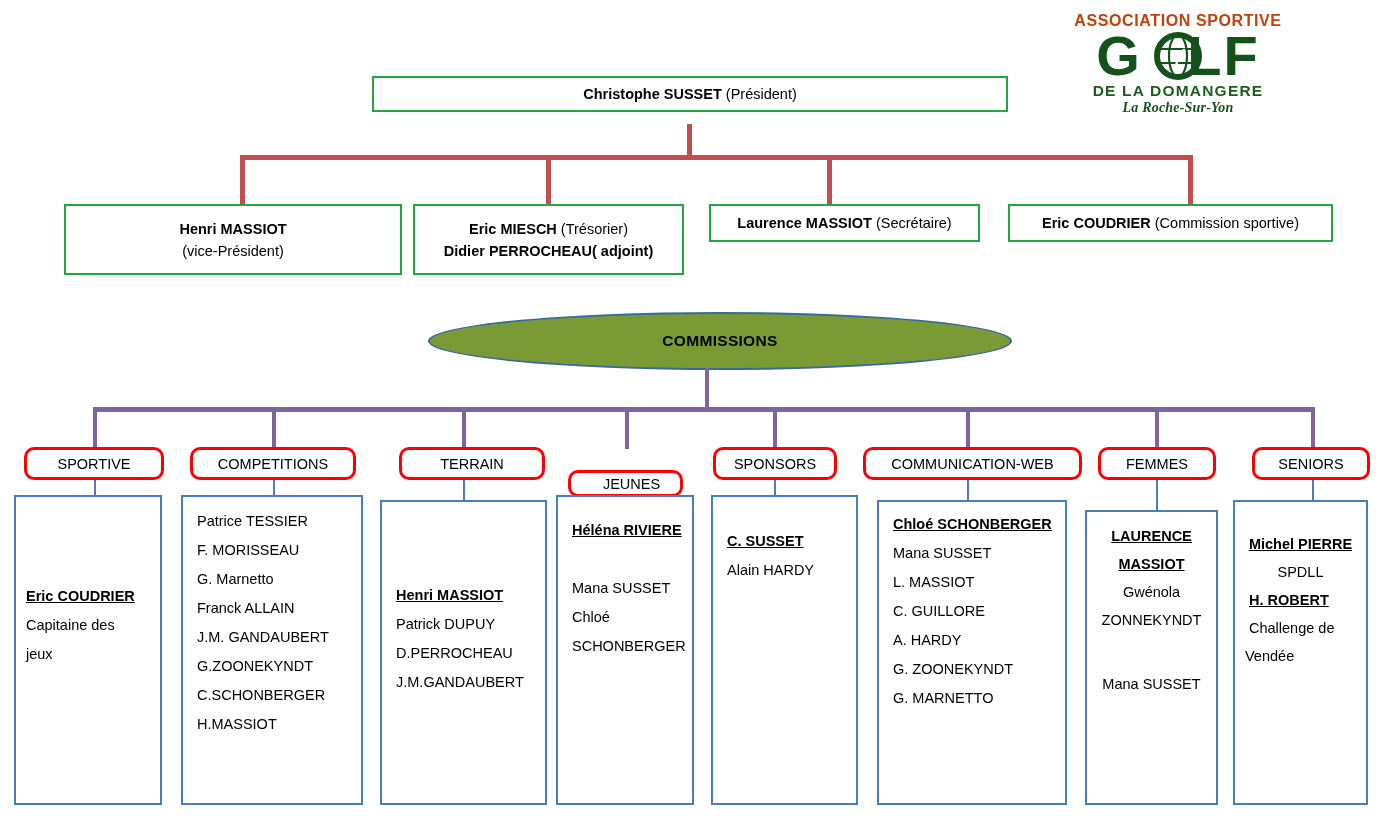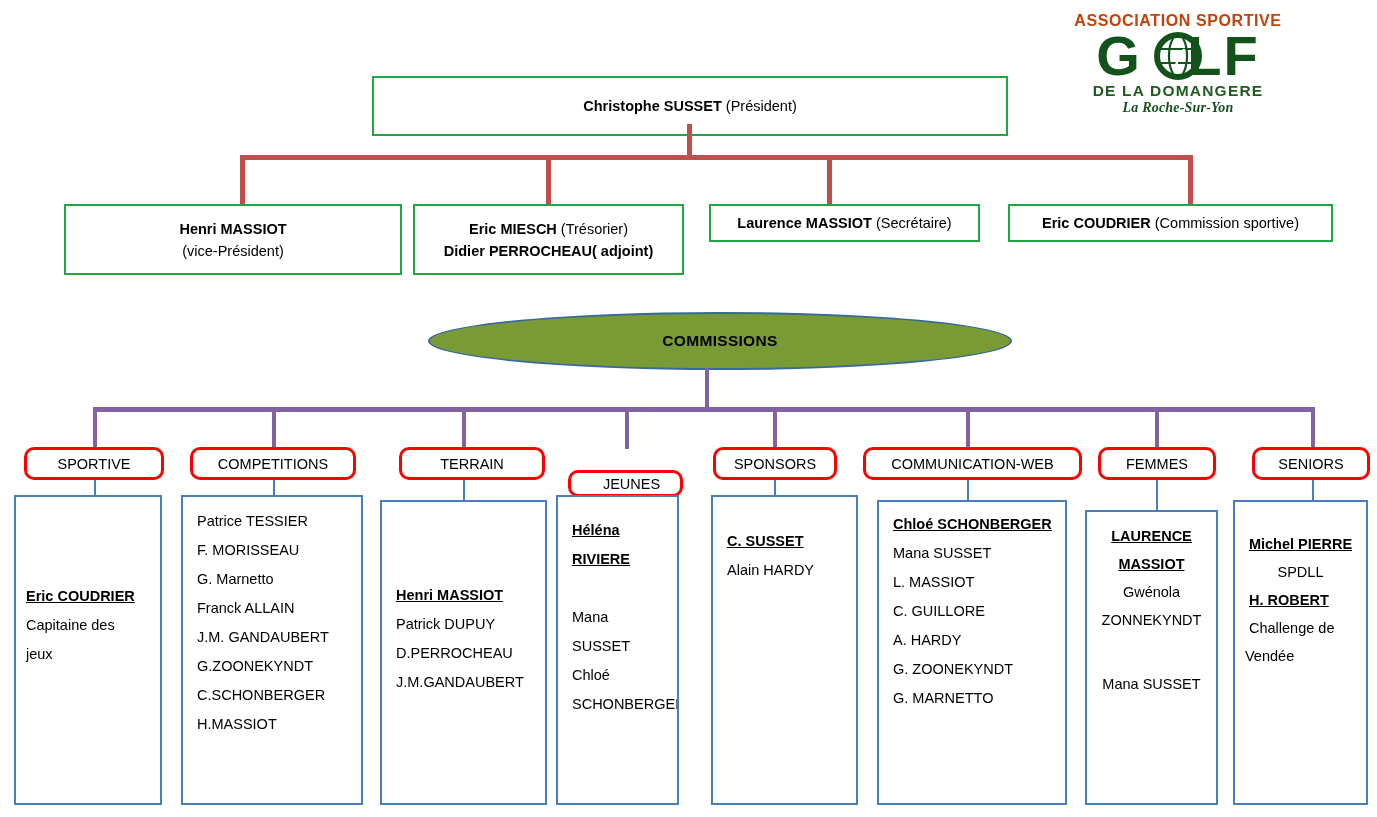--- a/index.html
+++ b/index.html
@@ -109,21 +109,21 @@
         <circle cx="24" cy="24" r="21" fill="none" stroke="#14521b" stroke-width="6"></circle>
         <ellipse cx="24" cy="24" rx="9" ry="21" fill="none" stroke="#14521b" stroke-width="2.2"></ellipse>
         <path d="M4 17 H44 M4 31 H44" stroke="#14521b" stroke-width="2.2" fill="none"></path>
         <path d="M22 34 l3 -12 l5 -4" stroke="#ffffff" stroke-width="2.4" fill="none" stroke-linecap="round"></path>
       </svg>
     </div>
     <div class="logo-bot">DE LA DOMANGERE</div>
     <div class="logo-sub">La Roche-Sur-Yon</div>
   </div>
 
-  <div class="greenbox abs" style="left:372px;top:76px;width:636px;height:60px;">
+  <div class="greenbox abs" style="left:372px;top:76px;width:636px;height:36px;">
     <div class="ln">
       <b>Christophe SUSSET</b><span> (Président)</span>
     </div>
   </div>
 
   <div class="conn" style="left:687px;top:124px;width:5px;height:34px;"></div>
   <div class="conn" style="left:240px;top:155px;width:953px;height:5px;"></div>
   <div class="conn" style="left:240px;top:155px;width:5px;height:50px;"></div>
   <div class="conn" style="left:546px;top:155px;width:5px;height:50px;"></div>
   <div class="conn" style="left:827px;top:155px;width:5px;height:50px;"></div>
@@ -226,21 +226,21 @@
     <span class="row">H.MASSIOT</span>
   </div>
 
   <div class="bluebox abs pad-left" style="left:380px;top:500px;width:167px;height:305px;padding-top:79px;">
     <span class="row hdr">Henri MASSIOT</span>
     <span class="row">Patrick DUPUY</span>
     <span class="row">D.PERROCHEAU</span>
     <span class="row">J.M.GANDAUBERT</span>
   </div>
 
-  <div class="bluebox abs pad-left" style="left:556px;top:495px;width:123px;height:310px;padding-top:19px;">
+  <div class="bluebox abs pad-left" style="left:556px;top:495px;width:138px;height:310px;padding-top:19px;">
     <span class="row hdr">Héléna RIVIERE</span>
     <span class="row" style="height:29px;"></span>
     <span class="row">Mana SUSSET</span>
     <span class="row">Chloé</span>
     <span class="row">SCHONBERGER</span>
   </div>
 
   <div class="bluebox abs pad-left" style="left:711px;top:495px;width:147px;height:310px;padding-top:30px;">
     <span class="row hdr">C. SUSSET</span>
     <span class="row">  Alain HARDY</span>

